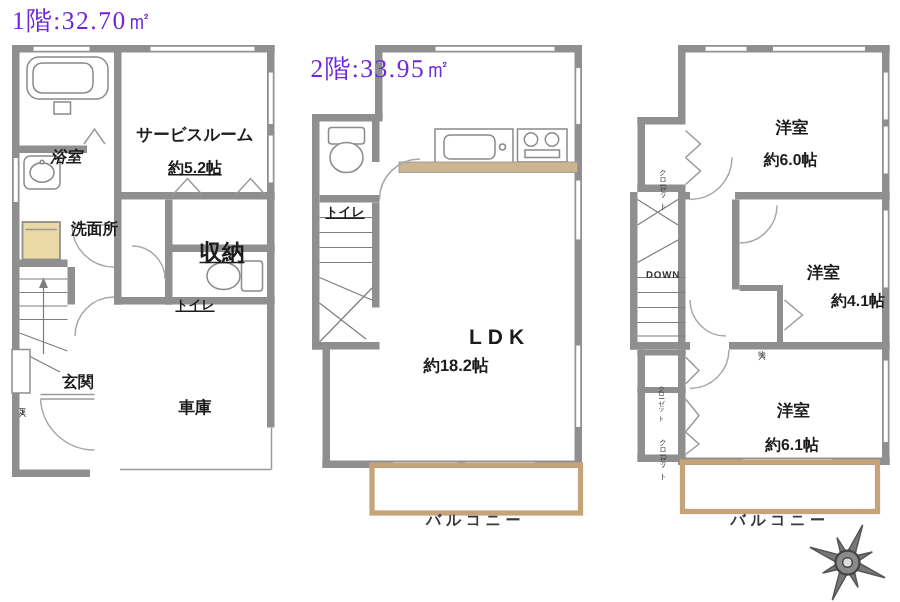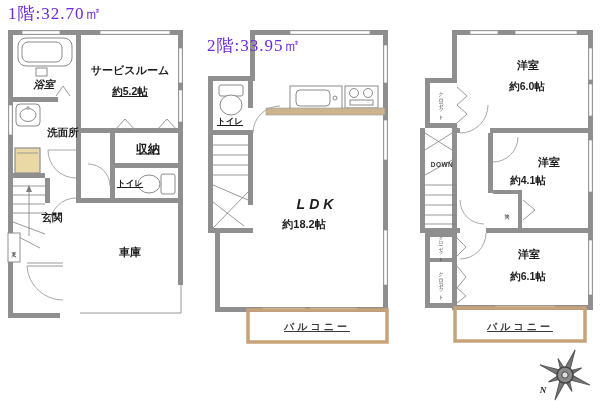--- a/index.html
+++ b/index.html
@@ -1,29 +1,29 @@
 <!DOCTYPE html>
 <html><head>
 <meta charset="utf-8">
 <style>
   html,body{margin:0;padding:0;background:#fff;}
   #stage{position:relative;width:600px;height:401px;background:#fff;overflow:hidden;
          font-family:"Liberation Sans","DejaVu Sans",sans-serif;}
   #planart{position:absolute;left:0;top:0;}
   .lbl{position:absolute;transform:translate(-50%,-50%);white-space:nowrap;
-       color:#1c1c1c;font-weight:bold;text-align:right;}
+       color:#1c1c1c;font-weight:bold;text-align:right;margin-top:20px;}
   .title{position:absolute;transform:none;white-space:nowrap;color:#6d28d9;
          font-family:"Liberation Serif","DejaVu Serif",serif;font-weight:400;
          font-size:17px;letter-spacing:1px;}
   .vert{writing-mode:vertical-rl;text-orientation:upright;letter-spacing:0;}
   .rm{font-size:11px;}
   .sz{font-size:10.5px;}
   .sm{font-size:8.5px;text-decoration:underline;}
   .tiny{font-size:5px;font-weight:normal;color:#333;}
-  .balc{font-size:10px;letter-spacing:3px;color:#3a3a3a;font-weight:bold;text-decoration:underline;}
+  .balc{font-size:10px;letter-spacing:3px;color:#3a3a3a;font-weight:bold;}
   .down{font-size:6.5px;color:#333;font-weight:bold;letter-spacing:.5px;}
   .north{font-size:9px;font-family:"Liberation Serif","DejaVu Serif",serif;
          font-style:italic;color:#222;font-weight:bold;}
   .wall{fill:#8f8f8f;}
   .win{fill:#ffffff;stroke:#8f8f8f;stroke-width:0.7;}
   .thin{stroke:#9a9a9a;stroke-width:1;fill:none;}
   .arc{stroke:#a8a8a8;stroke-width:1;fill:none;}
   .stair{stroke:#7d7d7d;stroke-width:0.8;fill:none;}
   .fix{stroke:#8a8a8a;stroke-width:1;fill:#fff;}
   .chev{stroke:#9a9a9a;stroke-width:1;fill:none;}
@@ -248,35 +248,35 @@
   </g>
 </svg>
 
   <div class="title" style="left:8px;top:2px;">1階:32.70㎡</div>
   <div class="title" style="left:207px;top:2px;margin-top:32px;">2階:33.95㎡</div>
 
   <div class="lbl sz" style="left:44px;top:85px;font-style:italic;">浴室</div>
   <div class="lbl rm" style="left:130px;top:70px;">サービスルーム</div>
   <div class="lbl sz" style="left:130px;top:92px;text-decoration:underline;">約5.2帖</div>
   <div class="lbl sz" style="left:63px;top:133px;">洗面所</div>
-  <div class="lbl sm" style="left:148px;top:149px;font-size:12px;">収納</div>
+  <div class="lbl sm" style="left:148px;top:149px;font-size:15px;">収納</div>
   <div class="lbl sm" style="left:130px;top:184px;">トイレ</div>
-  <div class="lbl sz" style="left:52px;top:218px;">玄関</div>
+  <div class="lbl sz" style="left:52px;top:235px;">玄関</div>
   <div class="lbl rm" style="left:130px;top:252px;">車庫</div>
   <div class="lbl tiny vert" style="left:14px;top:248px;">下足入</div>
 
   <div class="lbl sm" style="left:230px;top:122px;">トイレ</div>
-  <div class="lbl" style="left:317px;top:204px;font-size:14px;letter-spacing:4px;font-style:italic;">LDK</div>
+  <div class="lbl" style="left:333px;top:204px;font-size:14px;letter-spacing:4px;">LDK</div>
   <div class="lbl rm" style="left:304px;top:224px;">約18.2帖</div>
   <div class="lbl balc" style="left:317px;top:327px;">バルコニー</div>
 
   <div class="lbl rm" style="left:528px;top:65px;">洋室</div>
   <div class="lbl sz" style="left:527px;top:87px;">約6.0帖</div>
   <div class="lbl rm" style="left:549px;top:162px;">洋室</div>
-  <div class="lbl sz" style="left:528px;top:181px;">約4.1帖</div>
+  <div class="lbl sz" style="left:572px;top:181px;">約4.1帖</div>
   <div class="lbl rm" style="left:529px;top:254px;">洋室</div>
   <div class="lbl sz" style="left:528px;top:277px;">約6.1帖</div>
   <div class="lbl tiny vert" style="left:441px;top:103px;">クローゼット</div>
   <div class="lbl tiny vert" style="left:441px;top:246px;font-size:4.5px;">クローゼット</div>
   <div class="lbl tiny vert" style="left:441px;top:283px;">クローゼット</div>
   <div class="lbl tiny vert" style="left:507px;top:210px;">物入</div>
   <div class="lbl down" style="left:442px;top:164px;">DOWN</div>
   <div class="lbl balc" style="left:520px;top:327px;">バルコニー</div>
 
   <div class="lbl north" style="left:543px;top:390px;">N</div>

